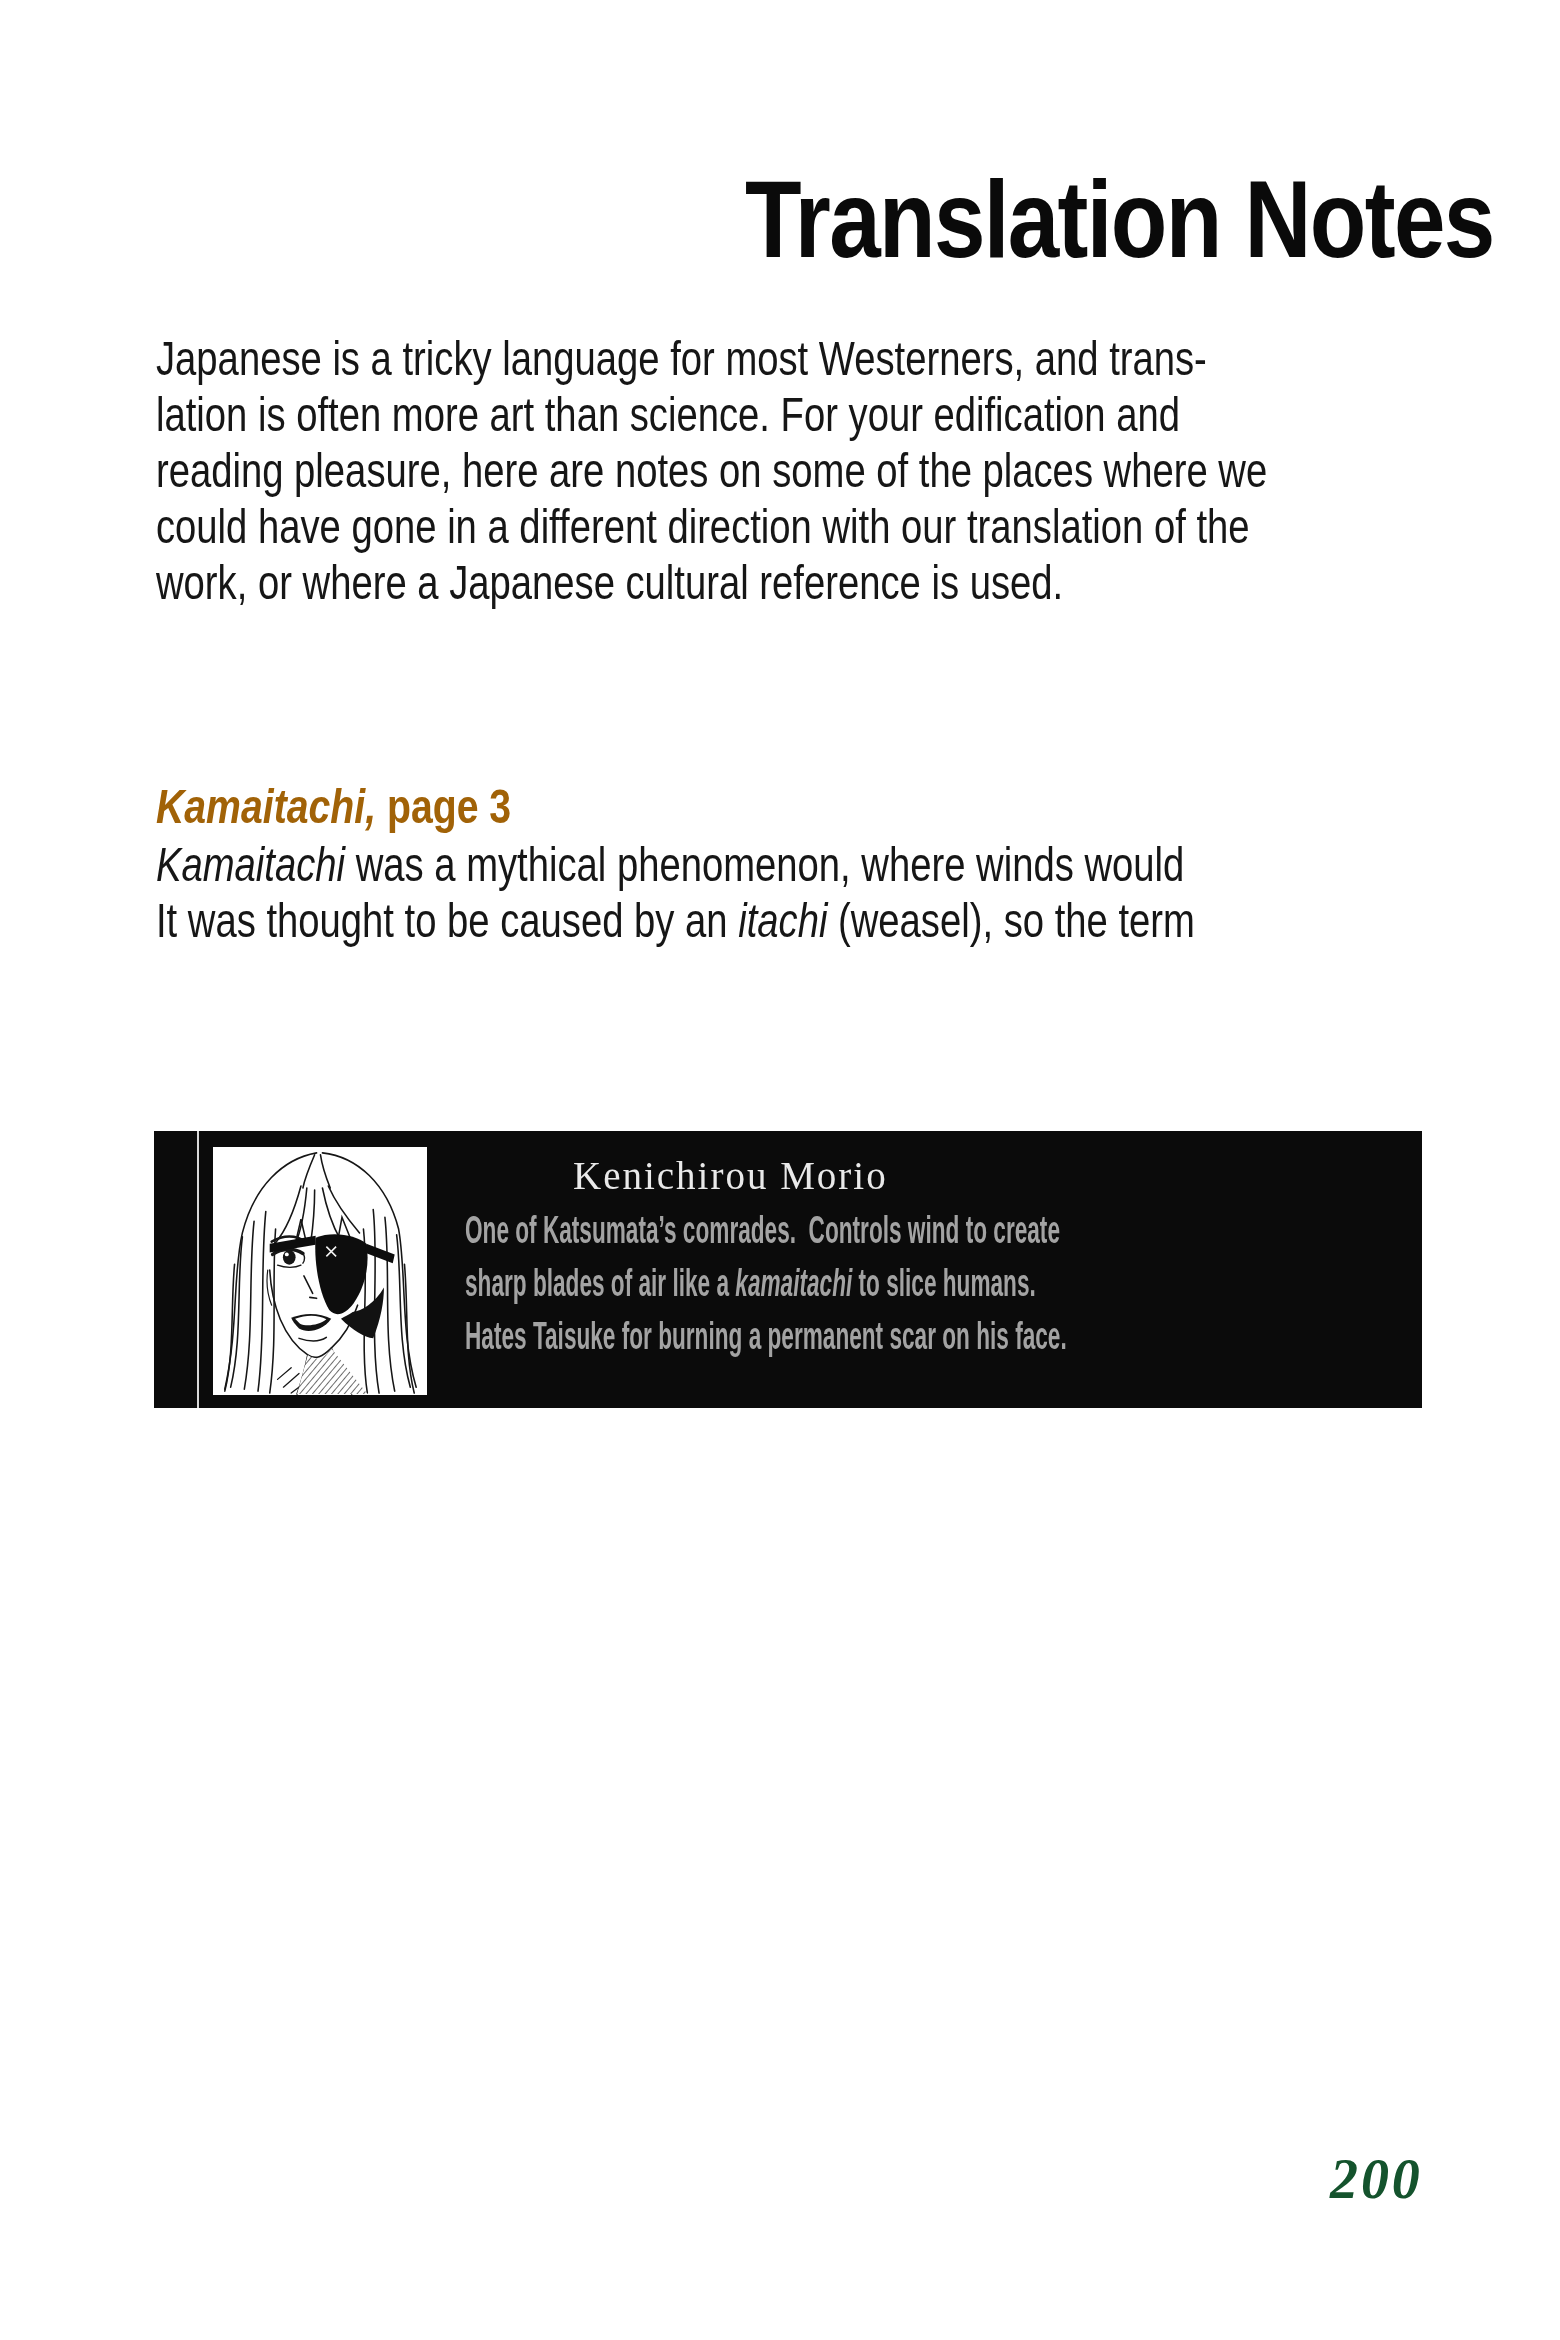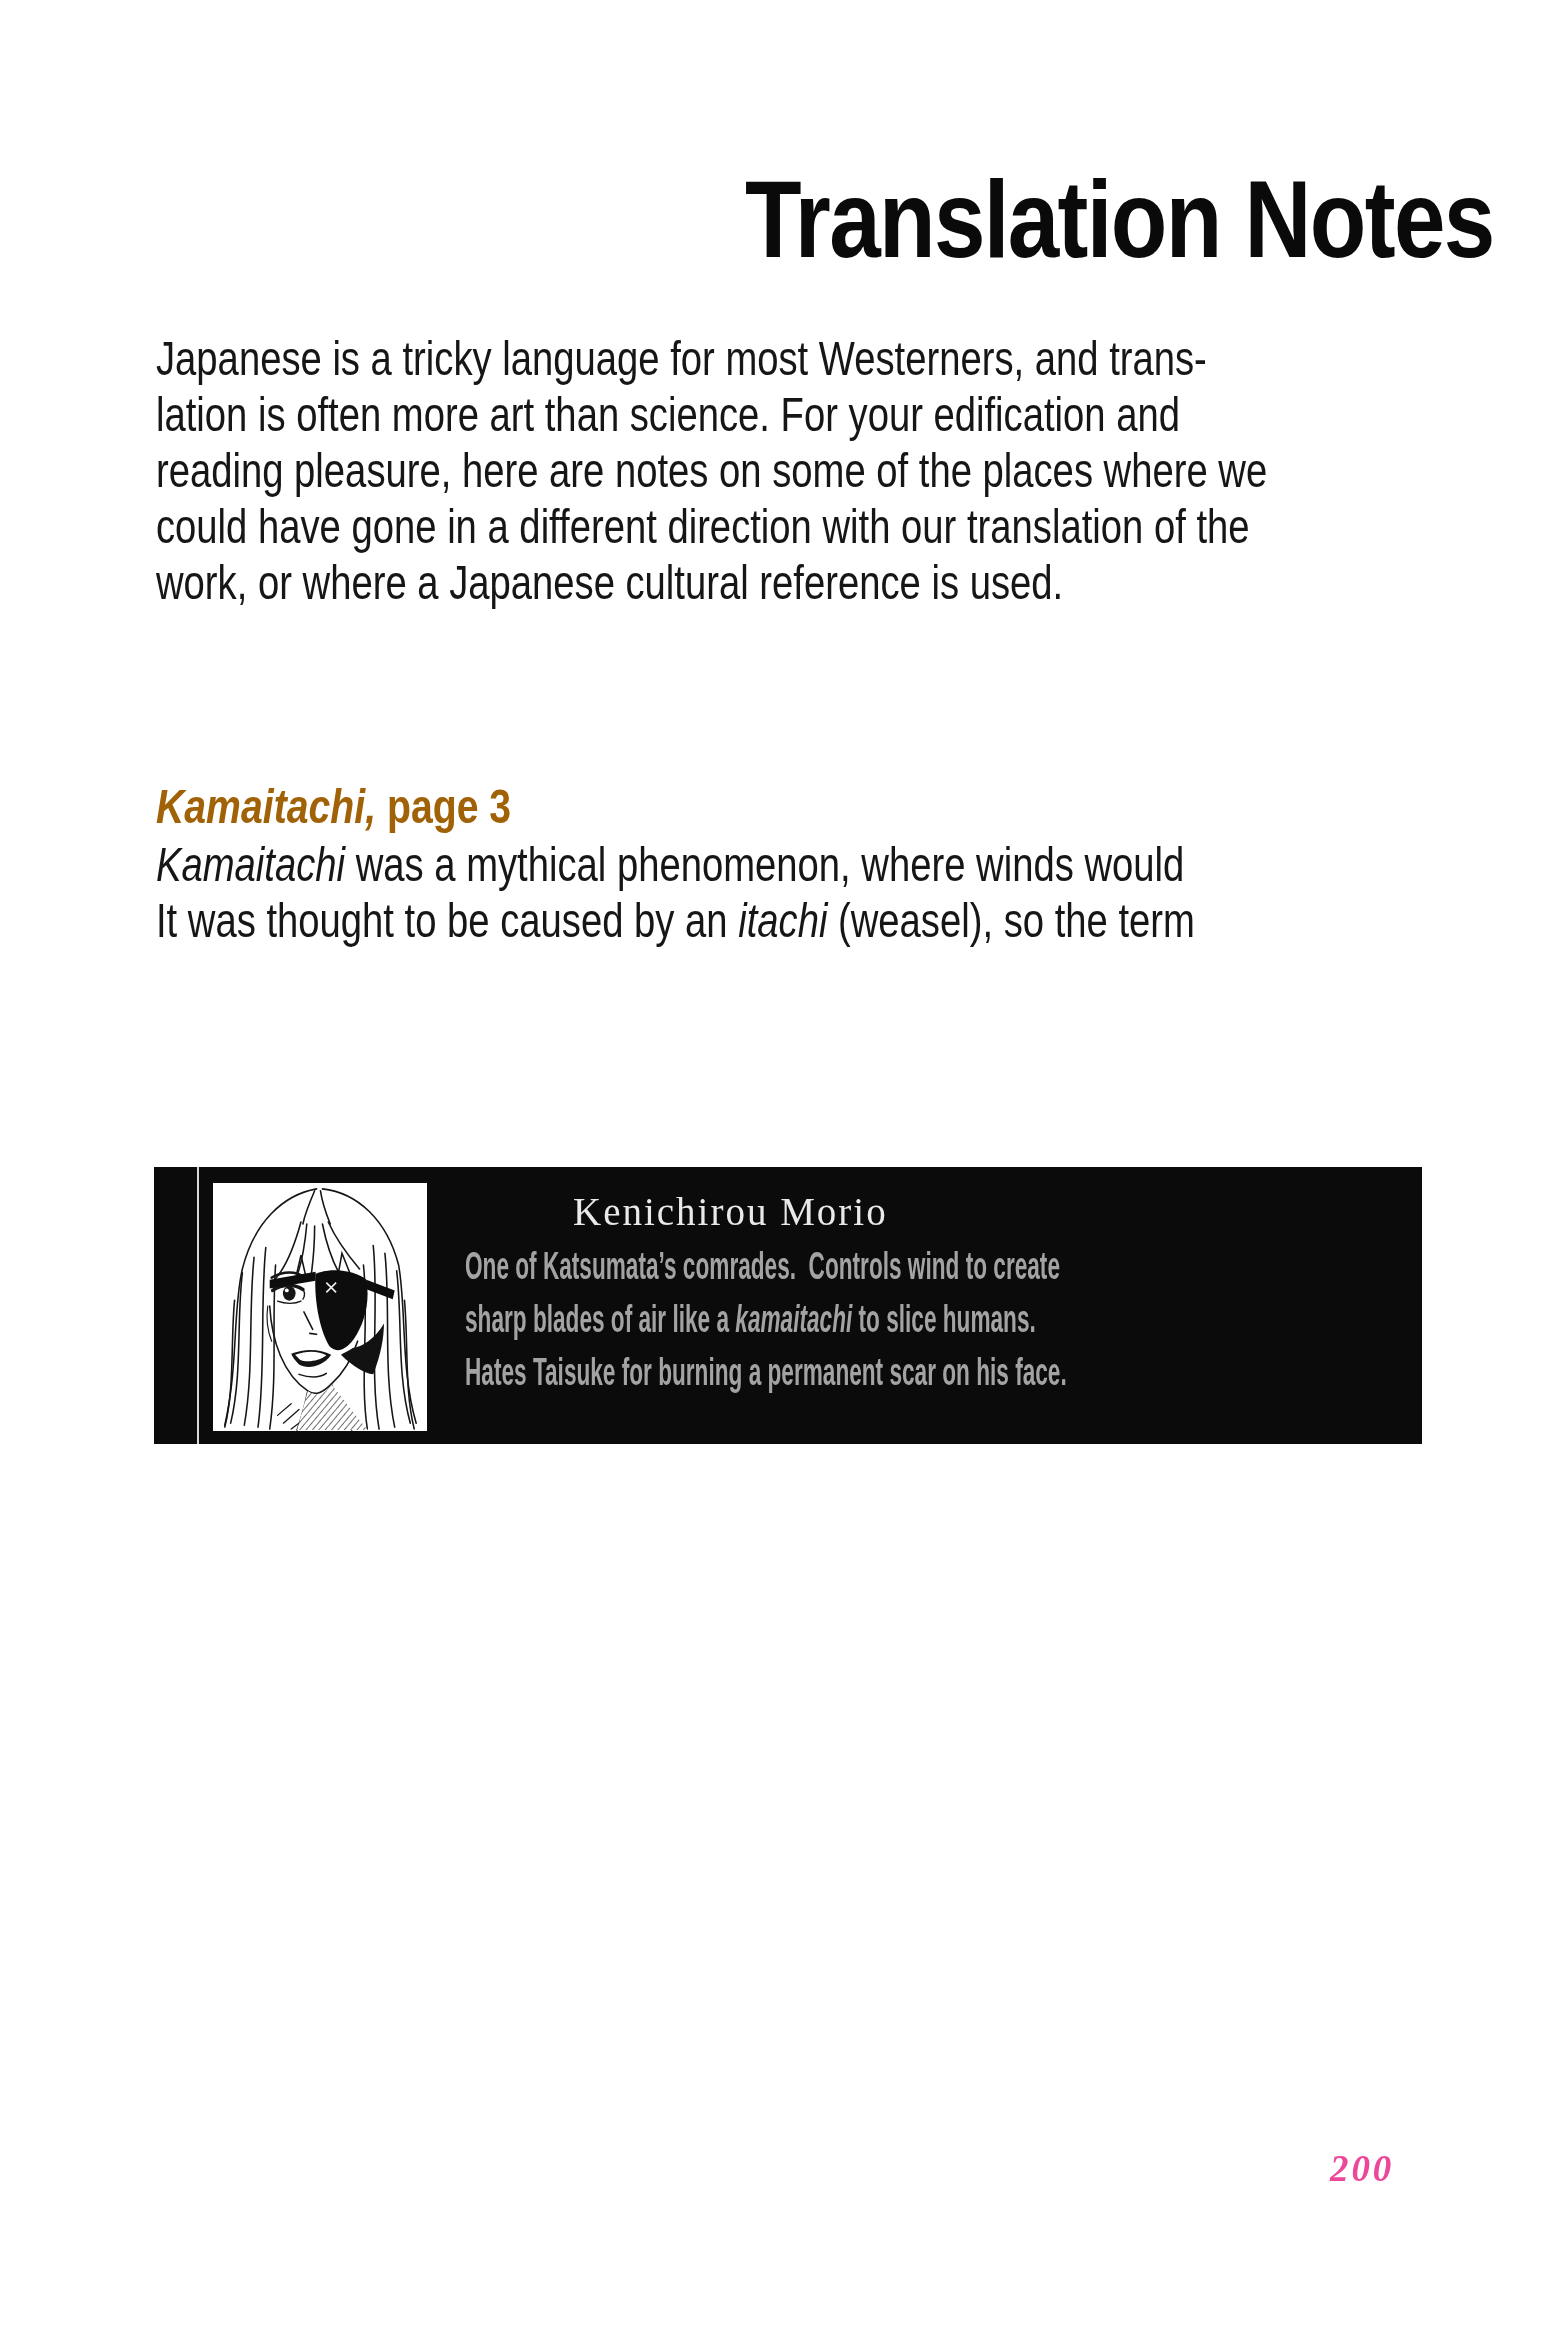--- a/index.html
+++ b/index.html
@@ -26,38 +26,38 @@
   .intro .condense{transform:scaleX(.78);}
 
   
   .section{left:156px;top:776px;font-size:49px;color:#161616;}
   .section-heading{height:60px;line-height:60px;font-weight:700;color:#a16207;}
   .section-heading .condense{transform:scaleX(.80);}
   .section-body .line{height:56px;line-height:56px;}
   .section-body .condense{transform:scaleX(.78);}
 
   
-  .card{left:154px;top:1131px;width:1268px;height:277px;background:#0b0b0b;margin-top:36px;}
+  .card{left:154px;top:1131px;width:1268px;height:277px;background:#0b0b0b;}
   .card-divider{left:43px;top:0;width:2px;height:277px;background:#d9d9d9;}
   .portrait{left:59px;top:15.6px;width:214px;height:248px;background:#ffffff;overflow:hidden;}
   .portrait svg{display:block;}
   .char-name{
     left:419px;top:21.5px;
     font-family:"Liberation Serif",serif;font-size:39px;font-weight:400;
     letter-spacing:2px;color:#e9e9e9;white-space:pre;
   }
   .char-desc{left:311px;top:72px;font-size:39px;font-weight:700;color:#a3a3a3;}
   .char-desc .line{height:53px;line-height:53px;}
   .char-desc .condense{transform:scaleX(.58);}
 
   
   .page-number{
     left:1330px;top:2147px;
     font-family:"Liberation Serif",serif;font-weight:700;font-style:italic;
-    font-size:37px;letter-spacing:2.9px;color:#ec4899;
+    font-size:56px;letter-spacing:2.9px;color:#14532d;
   }
 </style>
 </head>
 <body>
 
 <div class="abs title-wrap">
   <span class="condense">Translation Notes</span>
 </div>
 
 <div class="abs intro">

